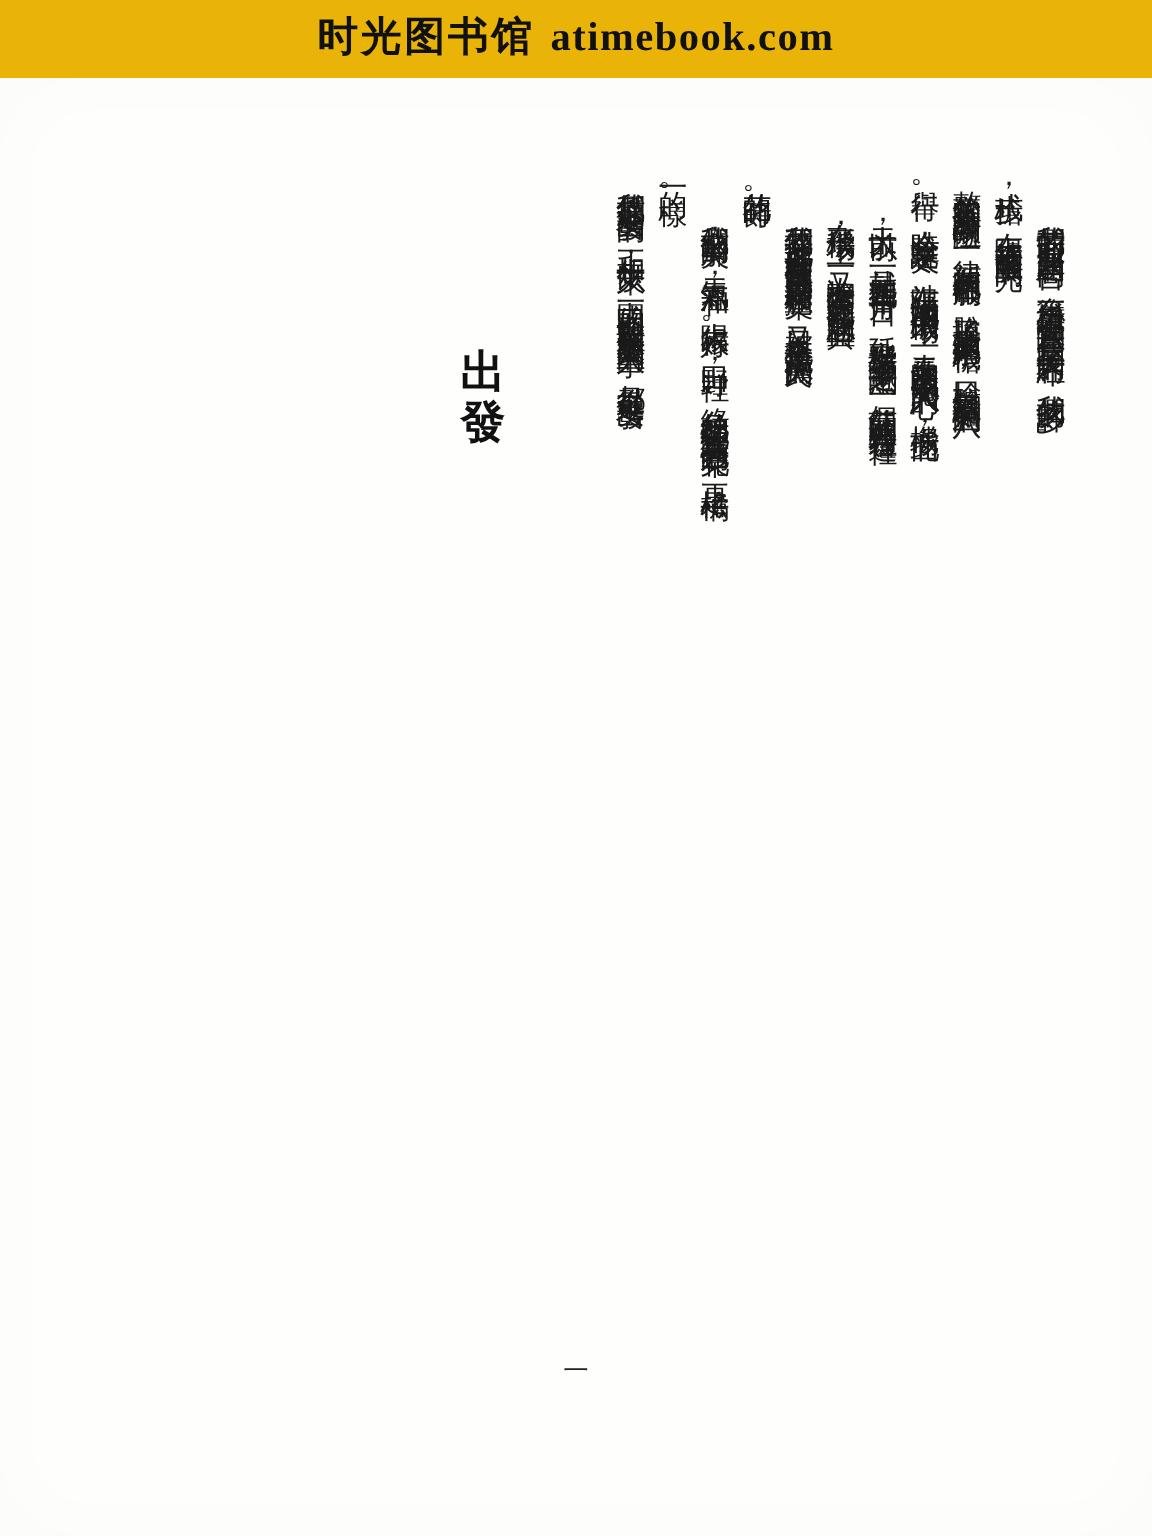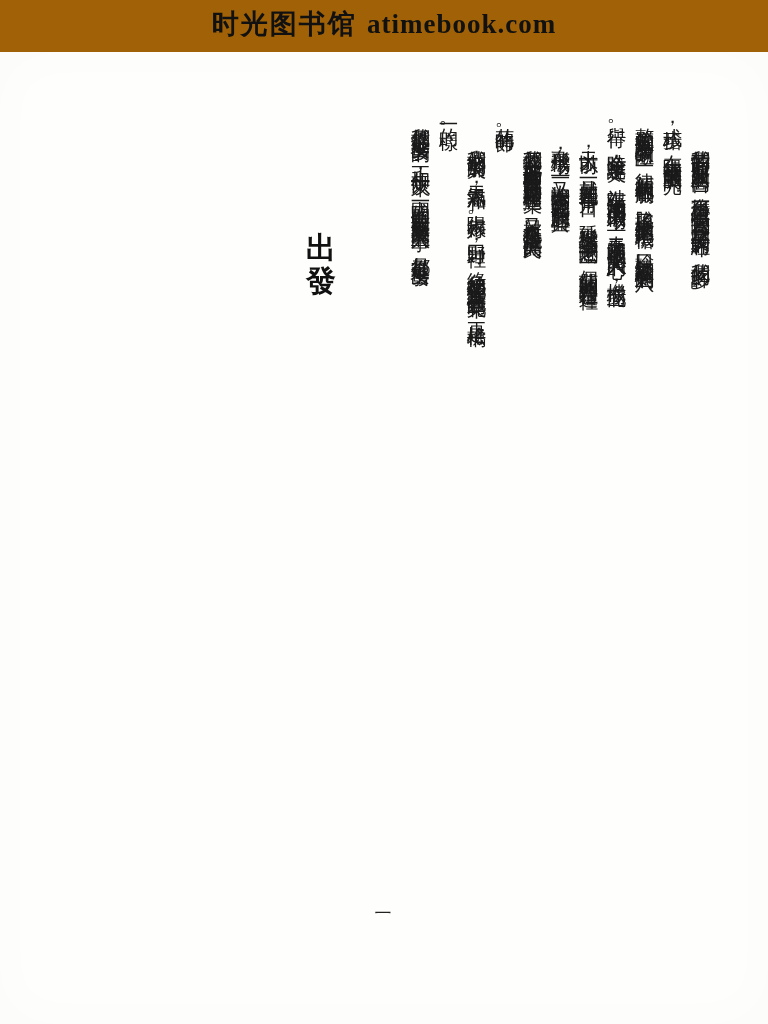--- a/index.html
+++ b/index.html
@@ -7,21 +7,21 @@
     padding: 0;
     background: #ffffff;
   }
   body {
     font-family: "Liberation Serif", "DejaVu Serif", serif;
   }
   #page {
     position: relative;
     width: 768px;
     height: 1024px;
-    background: #a16207;
+    background: #eab308;
     overflow: hidden;
   }
 
   
   #watermark {
     position: absolute;
     top: 6px;
     left: 0;
     width: 100%;
     text-align: center;

